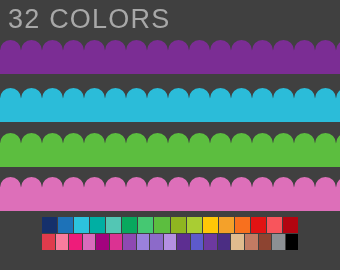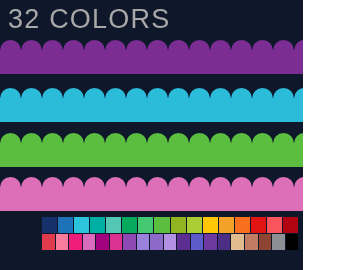--- a/index.html
+++ b/index.html
@@ -6,23 +6,23 @@
   html, body {
     margin: 0;
     padding: 0;
     background: #ffffff;
   }
   body {
     font-family: "Liberation Sans", sans-serif;
   }
   #canvas {
     position: relative;
-    width: 303px;
+    width: 340px;
     height: 270px;
-    background: #0f172a;
+    background: #404040;
     overflow: hidden;
   }
 
   
   #title {
     position: absolute;
     left: 8px;
     top: 2px;
     font-family: "Liberation Sans", sans-serif;
     font-size: 27px;

